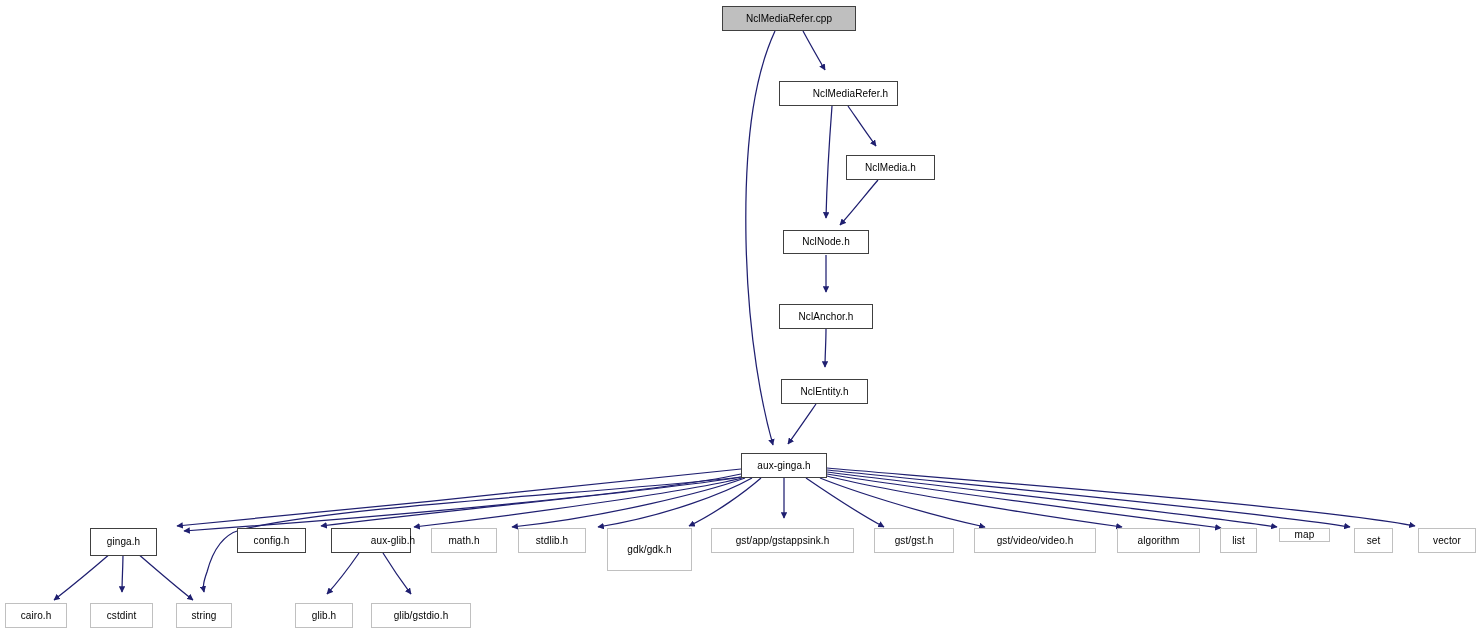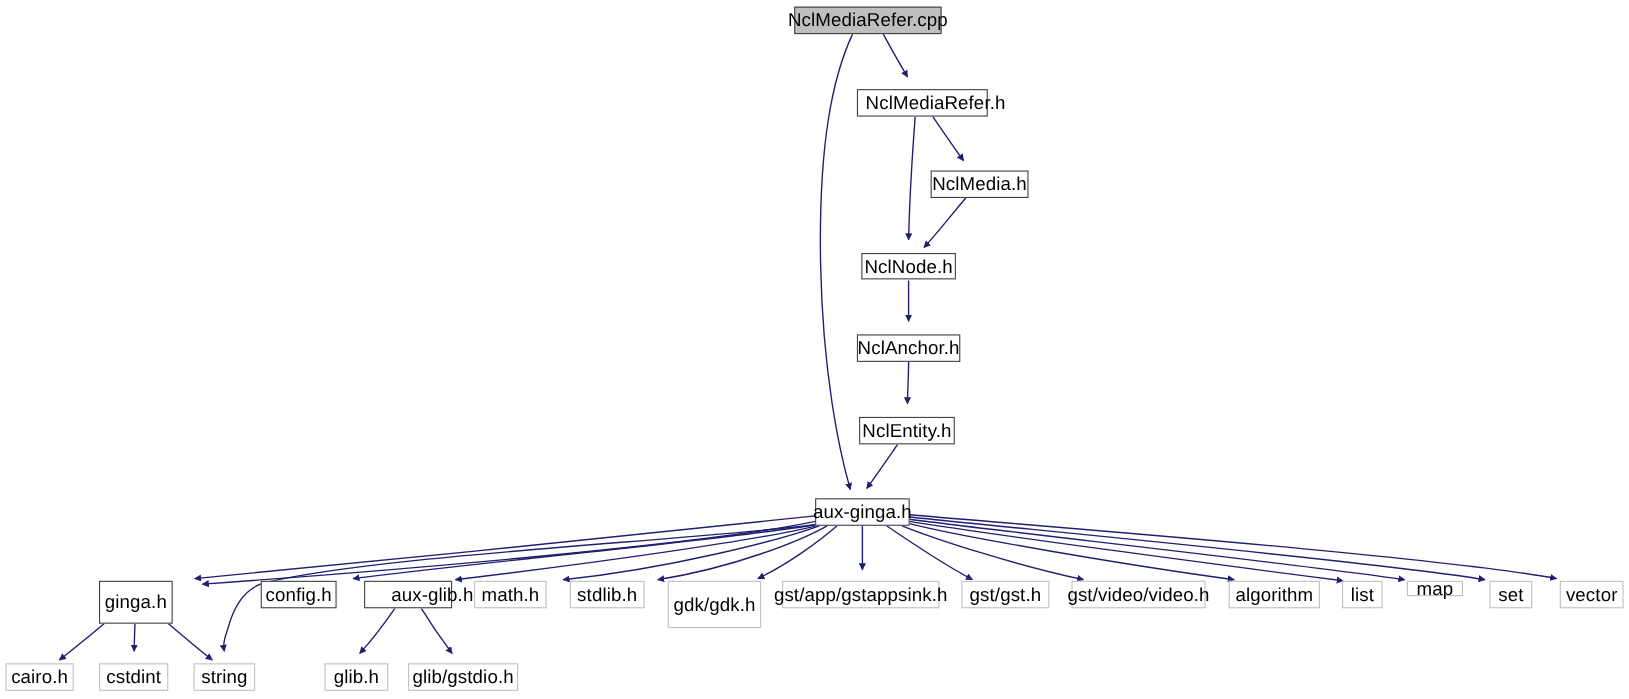--- a/index.html
+++ b/index.html
@@ -27,21 +27,21 @@
     height: 635px;
   }
   .node {
     position: absolute;
     box-sizing: border-box;
     display: flex;
     align-items: center;
     justify-content: center;
     white-space: nowrap;
     font-family: "Liberation Sans", sans-serif;
-    font-size: 17px;
+    font-size: 10px;
     color: #000000;
     line-height: 1;
     letter-spacing: 0.1px;
   }
   
   .node.root {
     background: #bfbfbf;
     border: 1.6px solid #404040;
   }
   
@@ -98,21 +98,21 @@
       </g>
   </svg>
   <div id="node-layer">
       <div class="node root" style="left: 722px; top: 6px; width: 134px; height: 25px;">NclMediaRefer.cpp</div>
       <div class="node strong" style="left: 779px; top: 81px; width: 119px; height: 25px; padding-left: 24px;">NclMediaRefer.h</div>
       <div class="node strong" style="left: 846px; top: 155px; width: 89px; height: 25px;">NclMedia.h</div>
       <div class="node strong" style="left: 783px; top: 230px; width: 86px; height: 24px;">NclNode.h</div>
       <div class="node strong" style="left: 779px; top: 304px; width: 94px; height: 25px;">NclAnchor.h</div>
       <div class="node strong" style="left: 781px; top: 379px; width: 87px; height: 25px;">NclEntity.h</div>
       <div class="node strong" style="left: 741px; top: 453px; width: 86px; height: 25px;">aux-ginga.h</div>
-      <div class="node strong" style="left: 90px; top: 528px; width: 67px; height: 39px;">ginga.h</div>
+      <div class="node strong" style="left: 90px; top: 528px; width: 67px; height: 28px;">ginga.h</div>
       <div class="node strong" style="left: 237px; top: 528px; width: 69px; height: 25px;">config.h</div>
       <div class="node strong" style="left: 331px; top: 528px; width: 80px; height: 25px; padding-left: 44px;">aux-glib.h</div>
       <div class="node leaf" style="left: 431px; top: 528px; width: 66px; height: 25px;">math.h</div>
       <div class="node leaf" style="left: 518px; top: 528px; width: 68px; height: 25px;">stdlib.h</div>
       <div class="node leaf" style="left: 607px; top: 528px; width: 85px; height: 43px;">gdk/gdk.h</div>
       <div class="node leaf" style="left: 711px; top: 528px; width: 143px; height: 25px;">gst/app/gstappsink.h</div>
       <div class="node leaf" style="left: 874px; top: 528px; width: 80px; height: 25px;">gst/gst.h</div>
       <div class="node leaf" style="left: 974px; top: 528px; width: 122px; height: 25px;">gst/video/video.h</div>
       <div class="node leaf" style="left: 1117px; top: 528px; width: 83px; height: 25px;">algorithm</div>
       <div class="node leaf" style="left: 1220px; top: 528px; width: 37px; height: 25px;">list</div>

